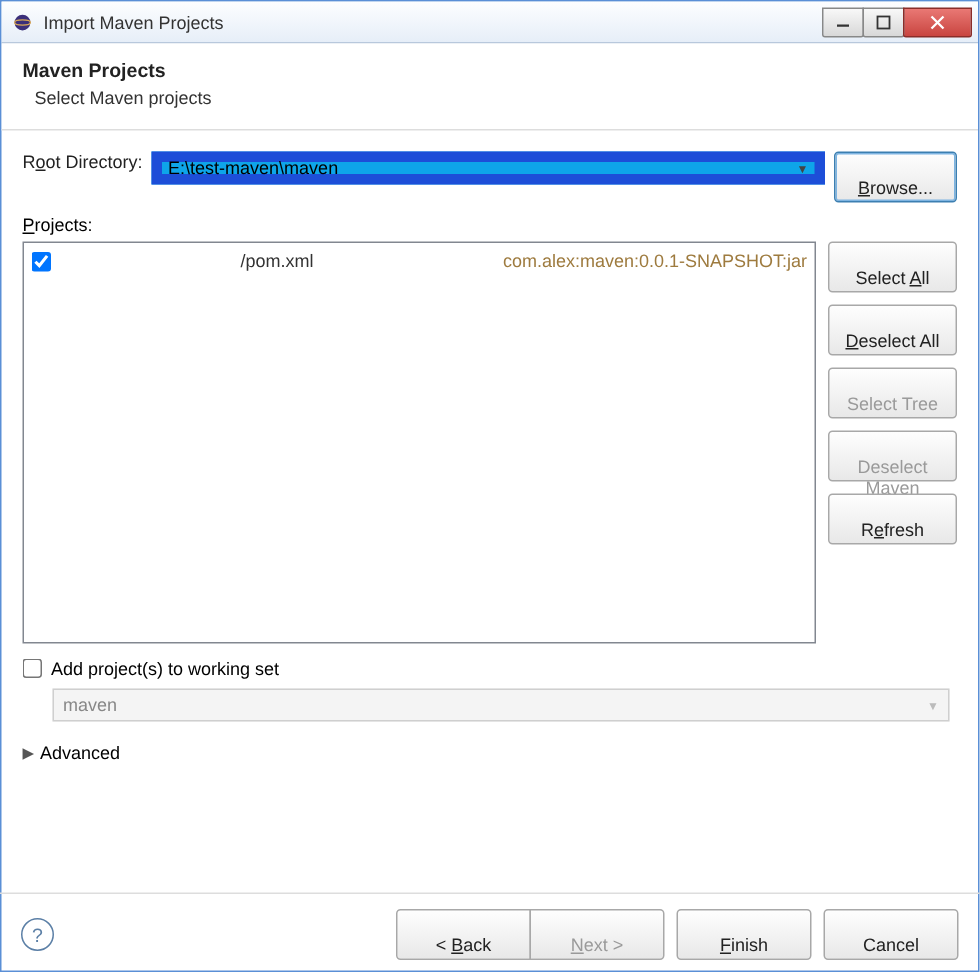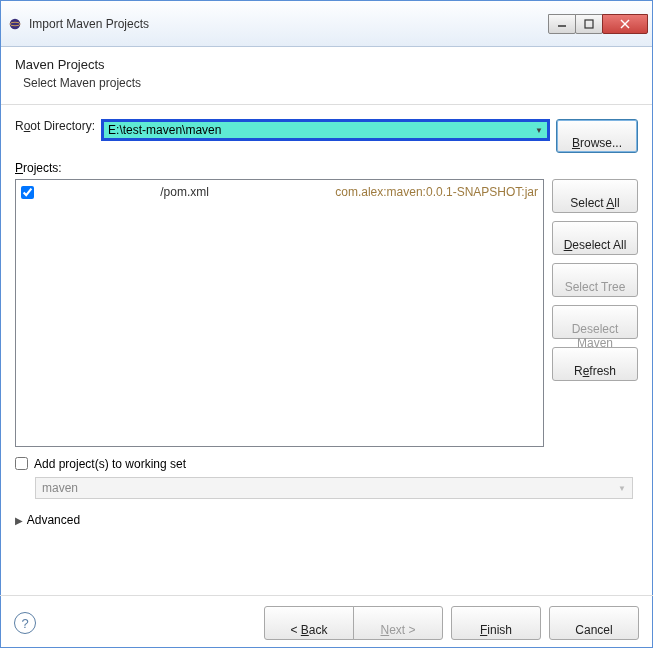--- a/index.html
+++ b/index.html
@@ -1,33 +1,33 @@
 <!DOCTYPE html>
 <html><head>
 <meta charset="utf-8">
 <style>
 * { box-sizing: border-box; margin: 0; padding: 0; font-family: "Segoe UI", Tahoma, sans-serif; font-size: 12px; }
 body { background: #fff; width: 653px; height: 648px; overflow: hidden; border: 1px solid #5a8fd6; }
 
-.titlebar { height: 46px; background: linear-gradient(#fdfeff, #e6eef8); display: flex; align-items: center; border-bottom: 1px solid #b8c8dc; }
+.titlebar { height: 28px; background: linear-gradient(#fdfeff, #e6eef8); display: flex; align-items: center; border-bottom: 1px solid #b8c8dc; }
 .titlebar .icon { width: 16px; height: 16px; margin: 0 6px; display: flex; align-items: center; justify-content: center; }
 .titlebar .title { flex: 1; color: #333; }
 .win-btns { display: flex; height: 20px; margin-right: 4px; }
 .win-btn { width: 28px; height: 20px; border: 1px solid #888; background: linear-gradient(#f8f8f8,#d8d8d8); display: flex; align-items: center; justify-content: center; font-size: 10px; border-radius: 0 0 2px 2px; margin-left: -1px; }
 .win-btn.close { width: 46px; background: linear-gradient(#e97874,#c94540); border-color: #8a2d29; color: #fff; }
 
 .header { padding: 10px 14px 14px; background: #fff; border-bottom: 1px solid #ddd; }
-.header h1 { font-size: 13px; font-weight: normal; color: #222; }
+.header h1 { font-size: 13px; font-weight: bold; color: #222; }
 .header p { margin: 4px 0 0 8px; color: #333; }
 
 .content { padding: 14px 14px 0; }
 .row { display: flex; align-items: flex-start; gap: 6px; margin-bottom: 8px; }
 .row label { color: #222; }
 .underline { text-decoration: underline; }
-.root-input { flex: 1; height: 22px; border: 3px solid #1d4ed8; padding: 0 4px; background: #5eead4; display: flex; align-items: center; justify-content: space-between; }
+.root-input { flex: 1; height: 22px; border: 7px solid #1d4ed8; padding: 0 4px; background: #0ea5e9; display: flex; align-items: center; justify-content: space-between; }
 .dropdown-arrow { font-size: 8px; color: #444; }
 
 .btn { height: 24px; min-width: 82px; border: 1px solid #a8a8a8; background: linear-gradient(#fefefe,#e8e8e8); border-radius: 3px; cursor: pointer; padding: 16px 10px; color: #222; }
 .btn:disabled { color: #9a9a9a; cursor: default; }
 .btn.focused { border: 1px solid #3c7fb1; box-shadow: 0 0 0 1px #7eb4e1 inset; }
 
 .projects-area { display: flex; gap: 8px; }
 .projects-box { flex: 1; border: 1px solid #828790; background: #fff; height: 268px; padding: 4px; overflow: auto; }
 .proj-item { display: flex; align-items: center; gap: 4px; padding: 1px; justify-content: space-between; }
 .proj-item input[type=checkbox] { width: 13px; height: 13px; }

